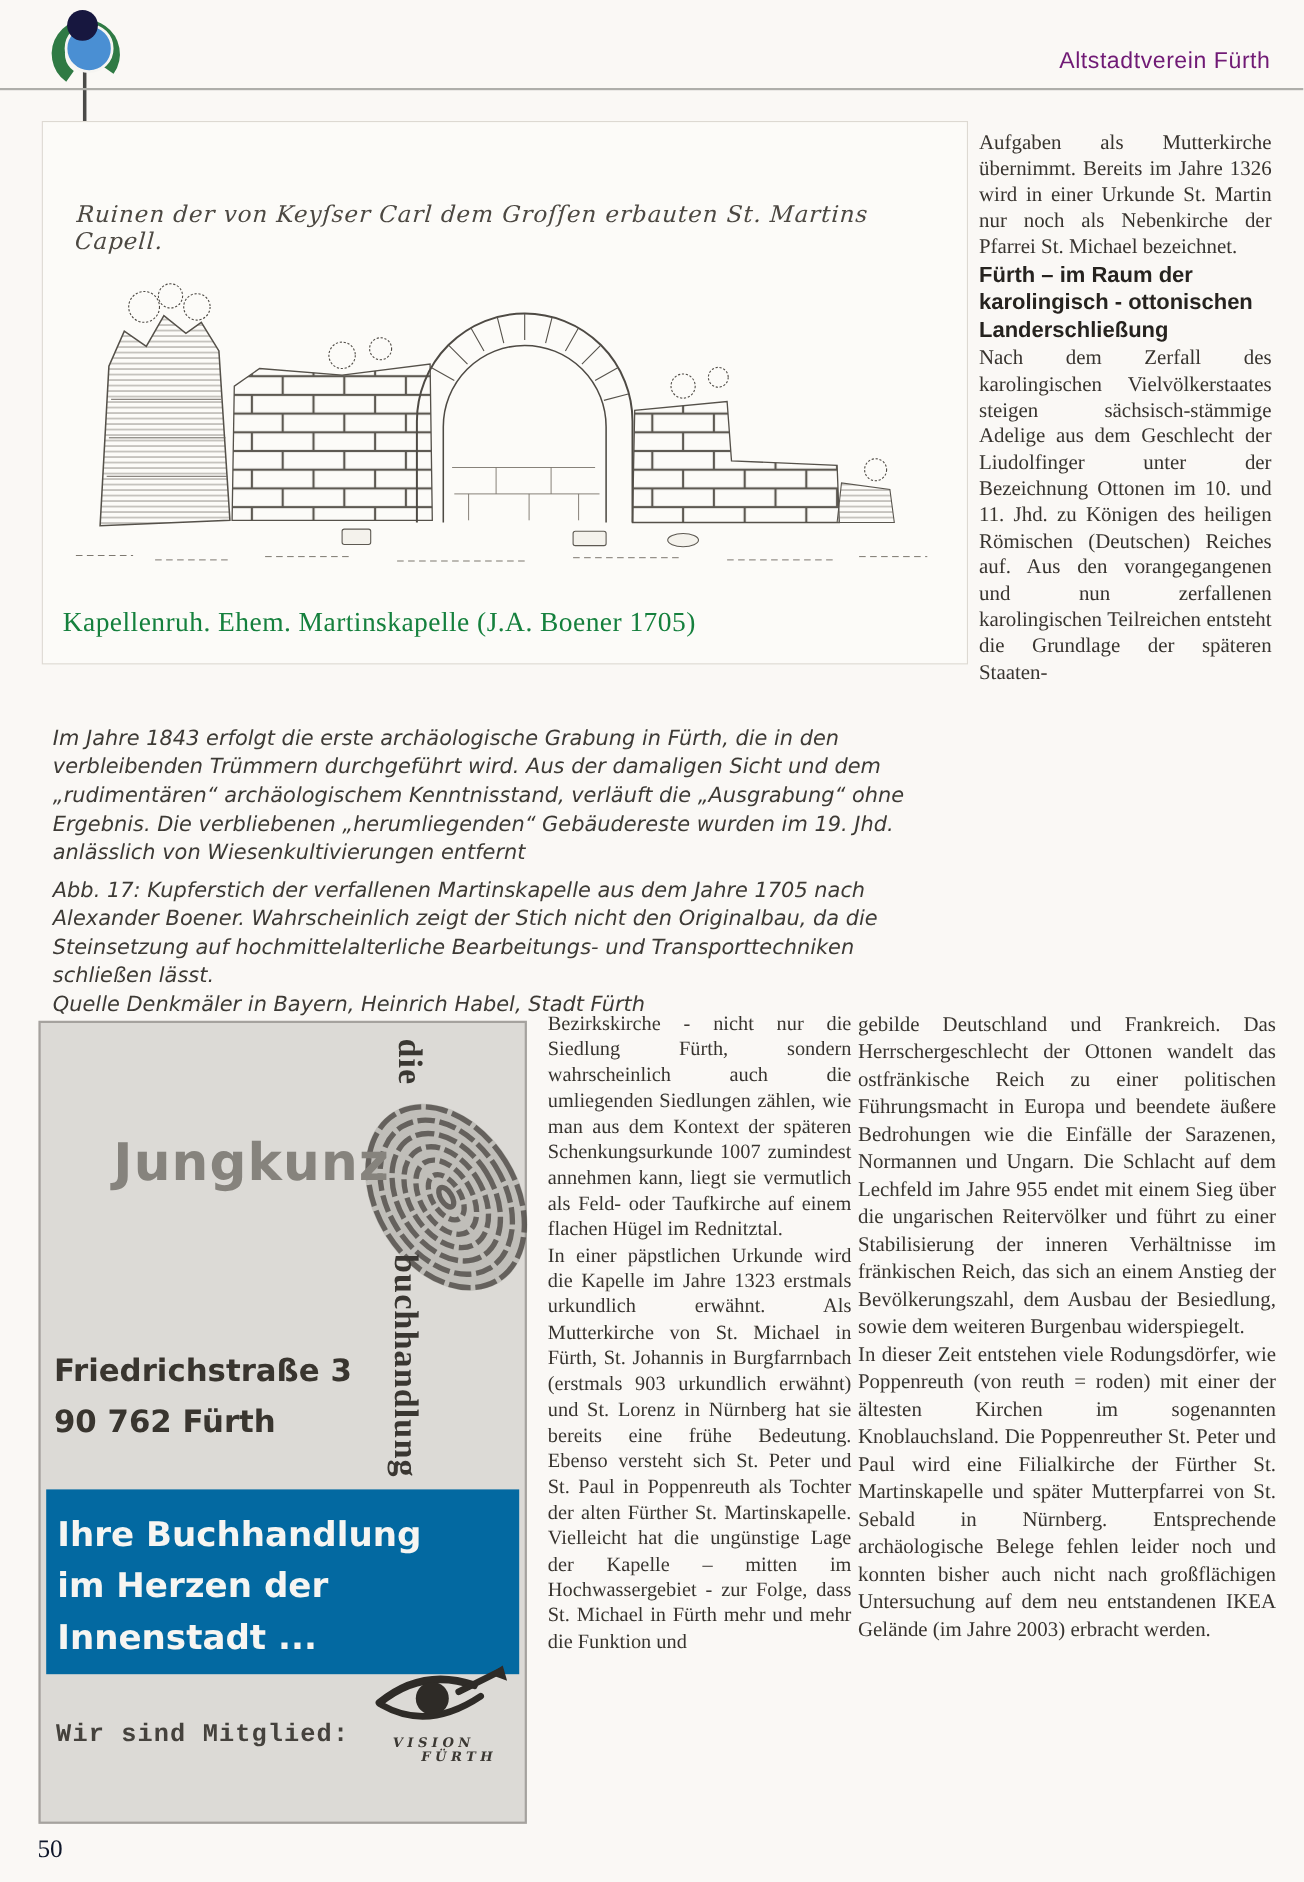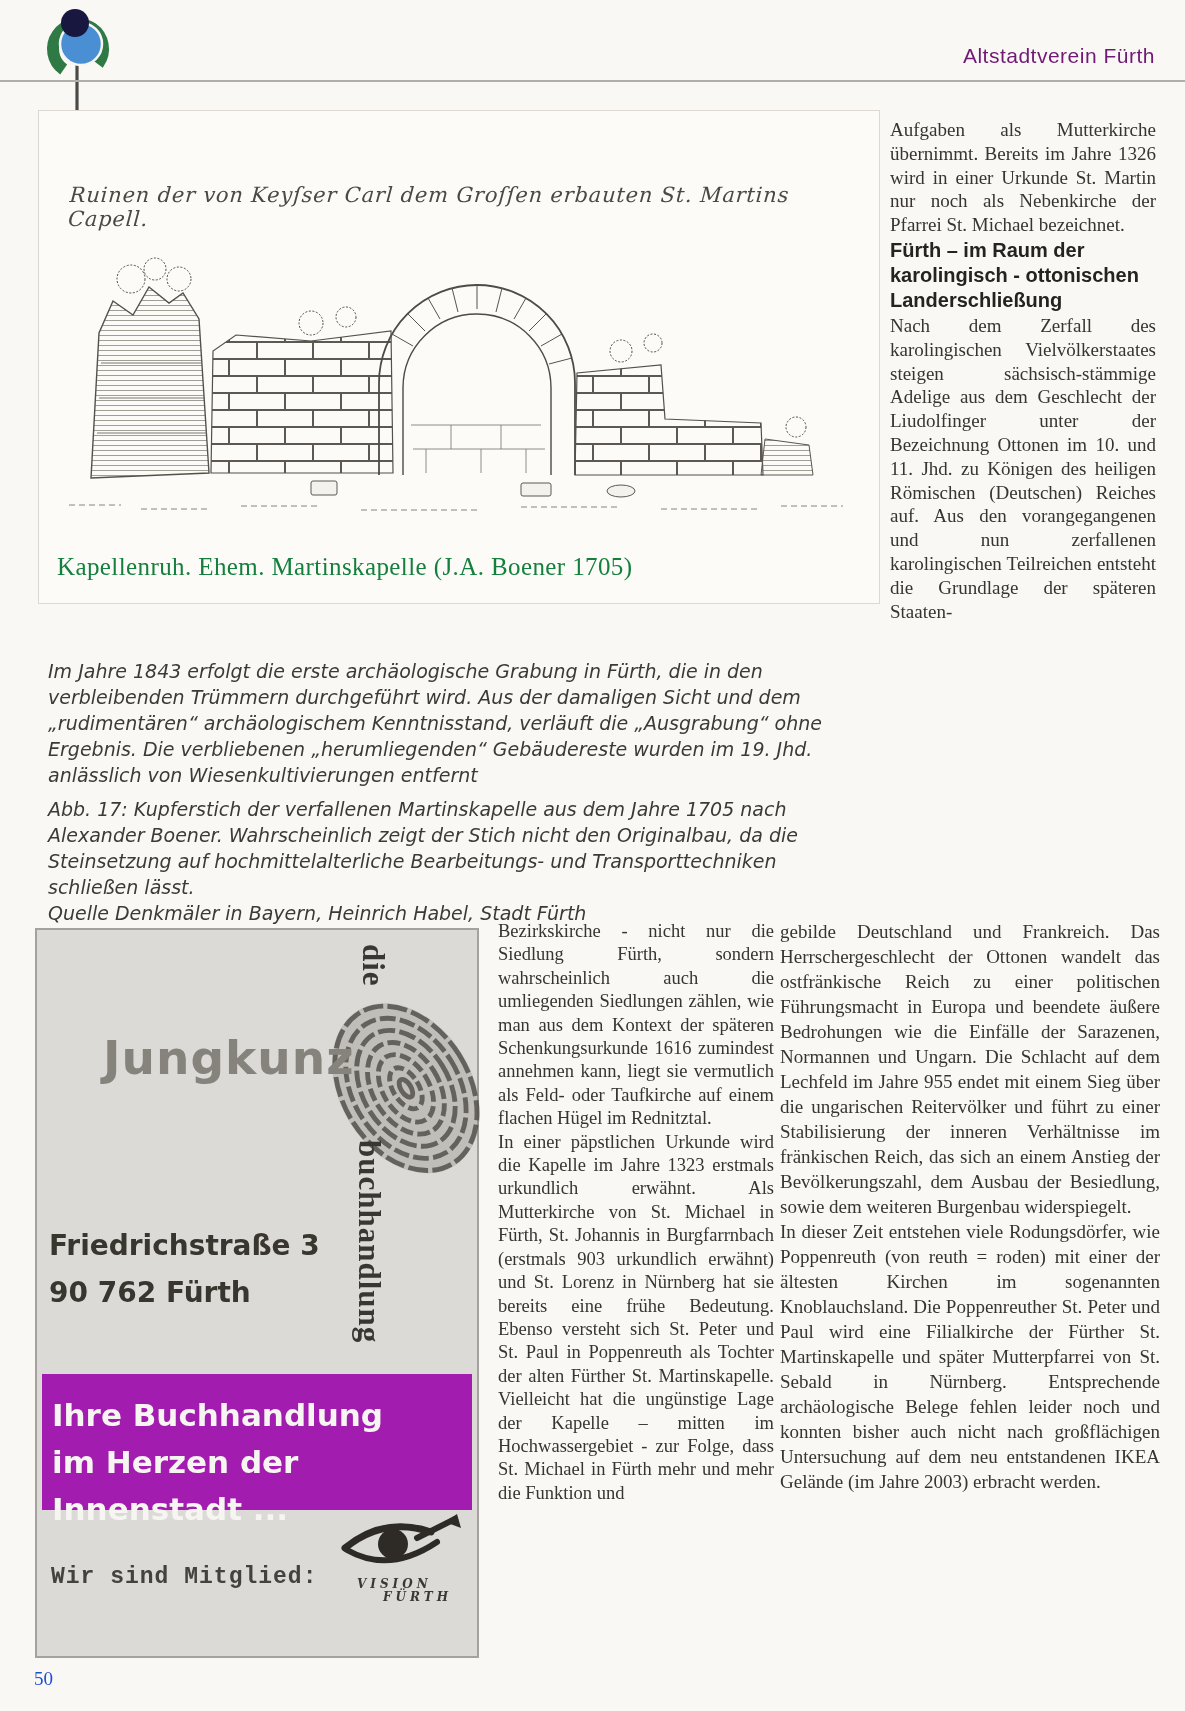--- a/index.html
+++ b/index.html
@@ -50,31 +50,31 @@
     border:2px solid #a5a29e;box-sizing:border-box;}
   .ad-brand{left:66px;top:100px;font-family:"DejaVu Sans",sans-serif;font-weight:bold;
     font-size:47px;color:#86837d;letter-spacing:1px;}
   .ad-vert{font-family:"Liberation Serif",serif;font-weight:bold;color:#3a3732;
     writing-mode:vertical-rl;font-size:31px;letter-spacing:1px;}
   .ad-die{left:318px;top:14px;}
   .ad-buch{left:314px;top:210px;}
   .fingerprint{left:295px;top:58px;transform:rotate(-32deg);}
   .ad-address{left:12px;top:292px;font-family:"DejaVu Sans",sans-serif;font-weight:bold;
     font-size:28px;color:#39352f;line-height:47px;}
-  .ad-band{left:5px;top:444px;width:430px;height:136px;background:#a21caf;}
+  .ad-band{left:5px;top:424px;width:430px;height:168px;background:#0369a1;}
   .ad-band-text{left:10px;top:18px;font-family:"DejaVu Sans",sans-serif;font-weight:bold;
     font-size:31px;color:#f6f5f2;line-height:47px;}
   .ad-member{left:14px;top:634px;font-family:"Liberation Mono",monospace;font-weight:bold;
     font-size:23px;color:#45423d;letter-spacing:1px;}
   .vision{left:302px;top:582px;width:140px;height:96px;}
   .vision-text{left:18px;top:66px;font-family:"DejaVu Serif",serif;font-style:italic;
     font-weight:bold;font-size:12px;color:#3b3833;letter-spacing:4px;line-height:13px;}
   .vision-text .l2{margin-left:26px;}
 
-  .page-number{left:34px;top:1668px;font-size:19px;color:#1d4ed8;}
+  .page-number{left:34px;top:1668px;font-size:23px;color:#0f172a;}
 </style>
 </head>
 <body>
 
 <div class="abs" style="left:28px;top:2px;width:100px;height:110px;">
   <svg width="100" height="110" viewBox="0 0 100 110">
     <line x1="49" y1="50" x2="49" y2="108" stroke="#4a4a48" stroke-width="3.2"></line>
     <circle cx="50" cy="47" r="25" fill="none" stroke="#2f7a44" stroke-width="12" stroke-dasharray="118 40" transform="rotate(125 50 47)"></circle>
     <circle cx="53" cy="42" r="21" fill="#4a8fd3" stroke="#f6f5f2" stroke-width="2.5"></circle>
     <circle cx="47" cy="21" r="14" fill="#17173f"></circle>
@@ -145,21 +145,21 @@
   <div class="abb-source">Quelle Denkmäler in Bayern, Heinrich Habel, Stadt Fürth</div>
 </div>
 
 <div class="abs col col-narrow">
   <p>Aufgaben als Mutterkirche übernimmt. Bereits im Jahre 1326 wird in einer Urkunde St. Martin nur noch als Nebenkirche der Pfarrei St. Michael bezeichnet.</p>
   <p class="section-heading">Fürth – im Raum der karolingisch - ottonischen Landerschließung</p>
   <p>Nach dem Zerfall des karolingischen Vielvölkerstaates steigen sächsisch-stämmige Adelige aus dem Geschlecht der Liudolfinger unter der Bezeichnung Ottonen im 10. und 11. Jhd. zu Königen des heiligen Römischen (Deutschen) Reiches auf. Aus den vorangegangenen und nun zerfallenen karolingischen Teilreichen entsteht die Grundlage der späteren Staaten-</p>
 </div>
 
 <div class="abs col col-middle">
-  <p>Bezirkskirche - nicht nur die Siedlung Fürth, sondern wahrscheinlich auch die umliegenden Siedlungen zählen, wie man aus dem Kontext der späteren Schenkungsurkunde 1616 zumindest annehmen kann, liegt sie vermutlich als Feld- oder Taufkirche auf einem flachen Hügel im Rednitztal.</p>
+  <p>Bezirkskirche - nicht nur die Siedlung Fürth, sondern wahrscheinlich auch die umliegenden Siedlungen zählen, wie man aus dem Kontext der späteren Schenkungsurkunde 1007 zumindest annehmen kann, liegt sie vermutlich als Feld- oder Taufkirche auf einem flachen Hügel im Rednitztal.</p>
   <p>In einer päpstlichen Urkunde wird die Kapelle im Jahre 1323 erstmals urkundlich erwähnt. Als Mutterkirche von St. Michael in Fürth, St. Johannis in Burgfarrnbach (erstmals 903 urkundlich erwähnt) und St. Lorenz in Nürnberg hat sie bereits eine frühe Bedeutung. Ebenso versteht sich St. Peter und St. Paul in Poppenreuth als Tochter der alten Fürther St. Martinskapelle. Vielleicht hat die ungünstige Lage der Kapelle – mitten im Hochwassergebiet - zur Folge, dass St. Michael in Fürth mehr und mehr die Funktion und</p>
 </div>
 
 <div class="abs col col-wide">
   <p>gebilde Deutschland und Frankreich. Das Herrschergeschlecht der Ottonen wandelt das ostfränkische Reich zu einer politischen Führungsmacht in Europa und beendete äußere Bedrohungen wie die Einfälle der Sarazenen, Normannen und Ungarn. Die Schlacht auf dem Lechfeld im Jahre 955 endet mit einem Sieg über die ungarischen Reitervölker und führt zu einer Stabilisierung der inneren Verhältnisse im fränkischen Reich, das sich an einem Anstieg der Bevölkerungszahl, dem Ausbau der Besiedlung, sowie dem weiteren Burgenbau widerspiegelt.</p>
   <p>In dieser Zeit entstehen viele Rodungsdörfer, wie Poppenreuth (von reuth = roden) mit einer der ältesten Kirchen im sogenannten Knoblauchsland. Die Poppenreuther St. Peter und Paul wird eine Filialkirche der Fürther St. Martinskapelle und später Mutterpfarrei von St. Sebald in Nürnberg. Entsprechende archäologische Belege fehlen leider noch und konnten bisher auch nicht nach großflächigen Untersuchung auf dem neu entstandenen IKEA Gelände (im Jahre 2003) erbracht werden.</p>
 </div>
 
 <div class="abs ad">
   <div class="abs ad-vert ad-die">die</div>

